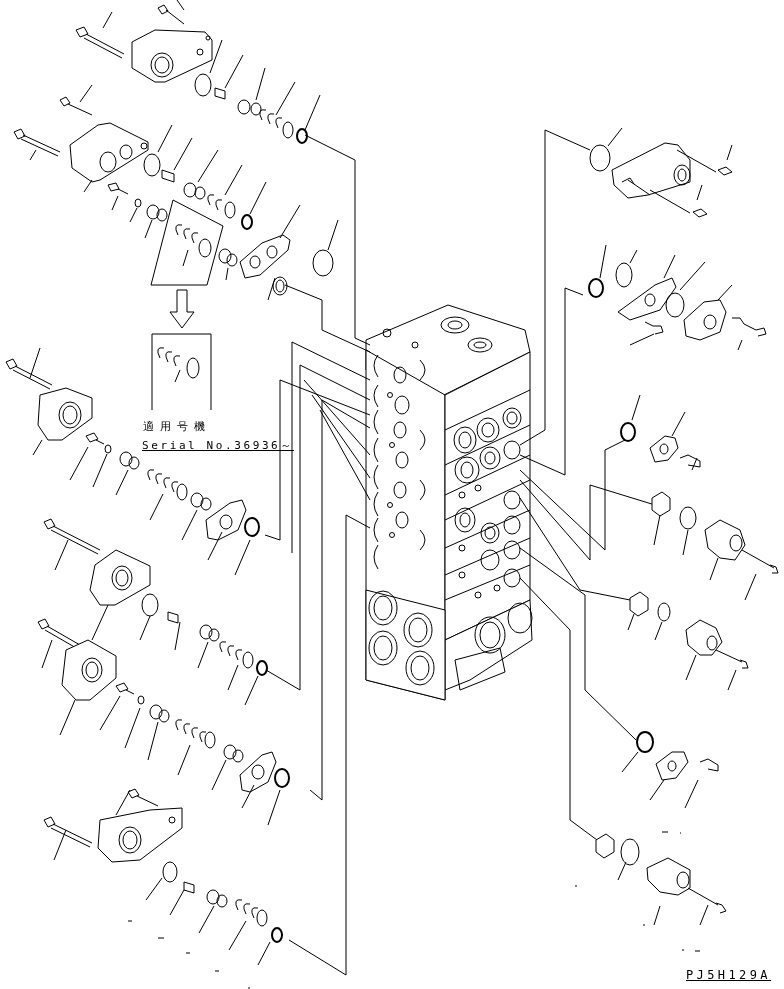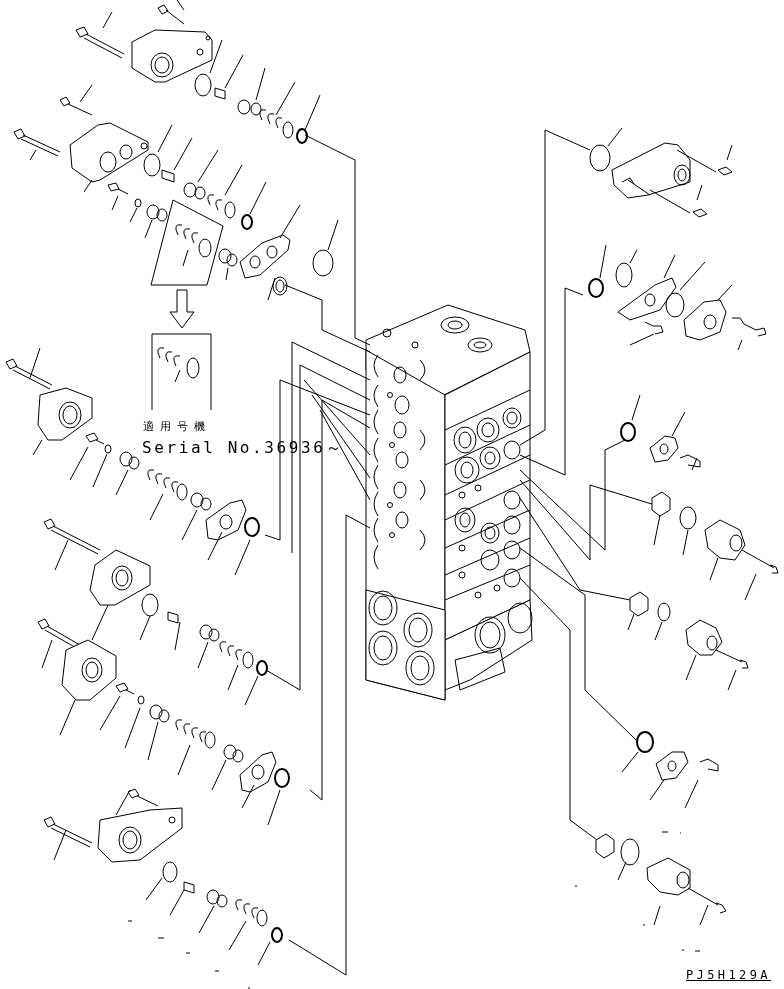--- a/index.html
+++ b/index.html
@@ -5,21 +5,21 @@
   html, body { margin: 0; padding: 0; background: #ffffff; }
   body { width: 784px; height: 989px; position: relative; overflow: hidden;
          font-family: "DejaVu Sans Mono", "Liberation Mono", monospace; color: #000; }
   svg.diagram { position: absolute; left: 0; top: 0; width: 784px; height: 989px; }
   svg.diagram * { vector-effect: non-scaling-stroke; }
   .ln { stroke: #000; stroke-width: 1; fill: none; }
   .lnf { stroke: #000; stroke-width: 1; fill: #fff; }
   .thick { stroke: #000; stroke-width: 2; fill: none; }
   .label-serial-title { position: absolute; left: 143px; top: 419px; font-size: 11px;
          letter-spacing: 6px; font-family: "DejaVu Sans", sans-serif; text-align: center; }
-  .label-serial { position: absolute; left: 142px; top: 438px; font-size: 16px; letter-spacing: 2.6px; }
+  .label-serial { position: absolute; left: 142px; top: 438px; font-size: 11px; letter-spacing: 2.6px; text-decoration: underline; }
   .label-code { position: absolute; left: 686px; top: 968px; font-size: 12px; letter-spacing: 3.4px; text-decoration: underline; }
 </style>
 </head>
 <body>
 
 <div>
 <svg class="diagram" viewBox="0 0 784 989" xmlns="http://www.w3.org/2000/svg">
 
   <g>
 

